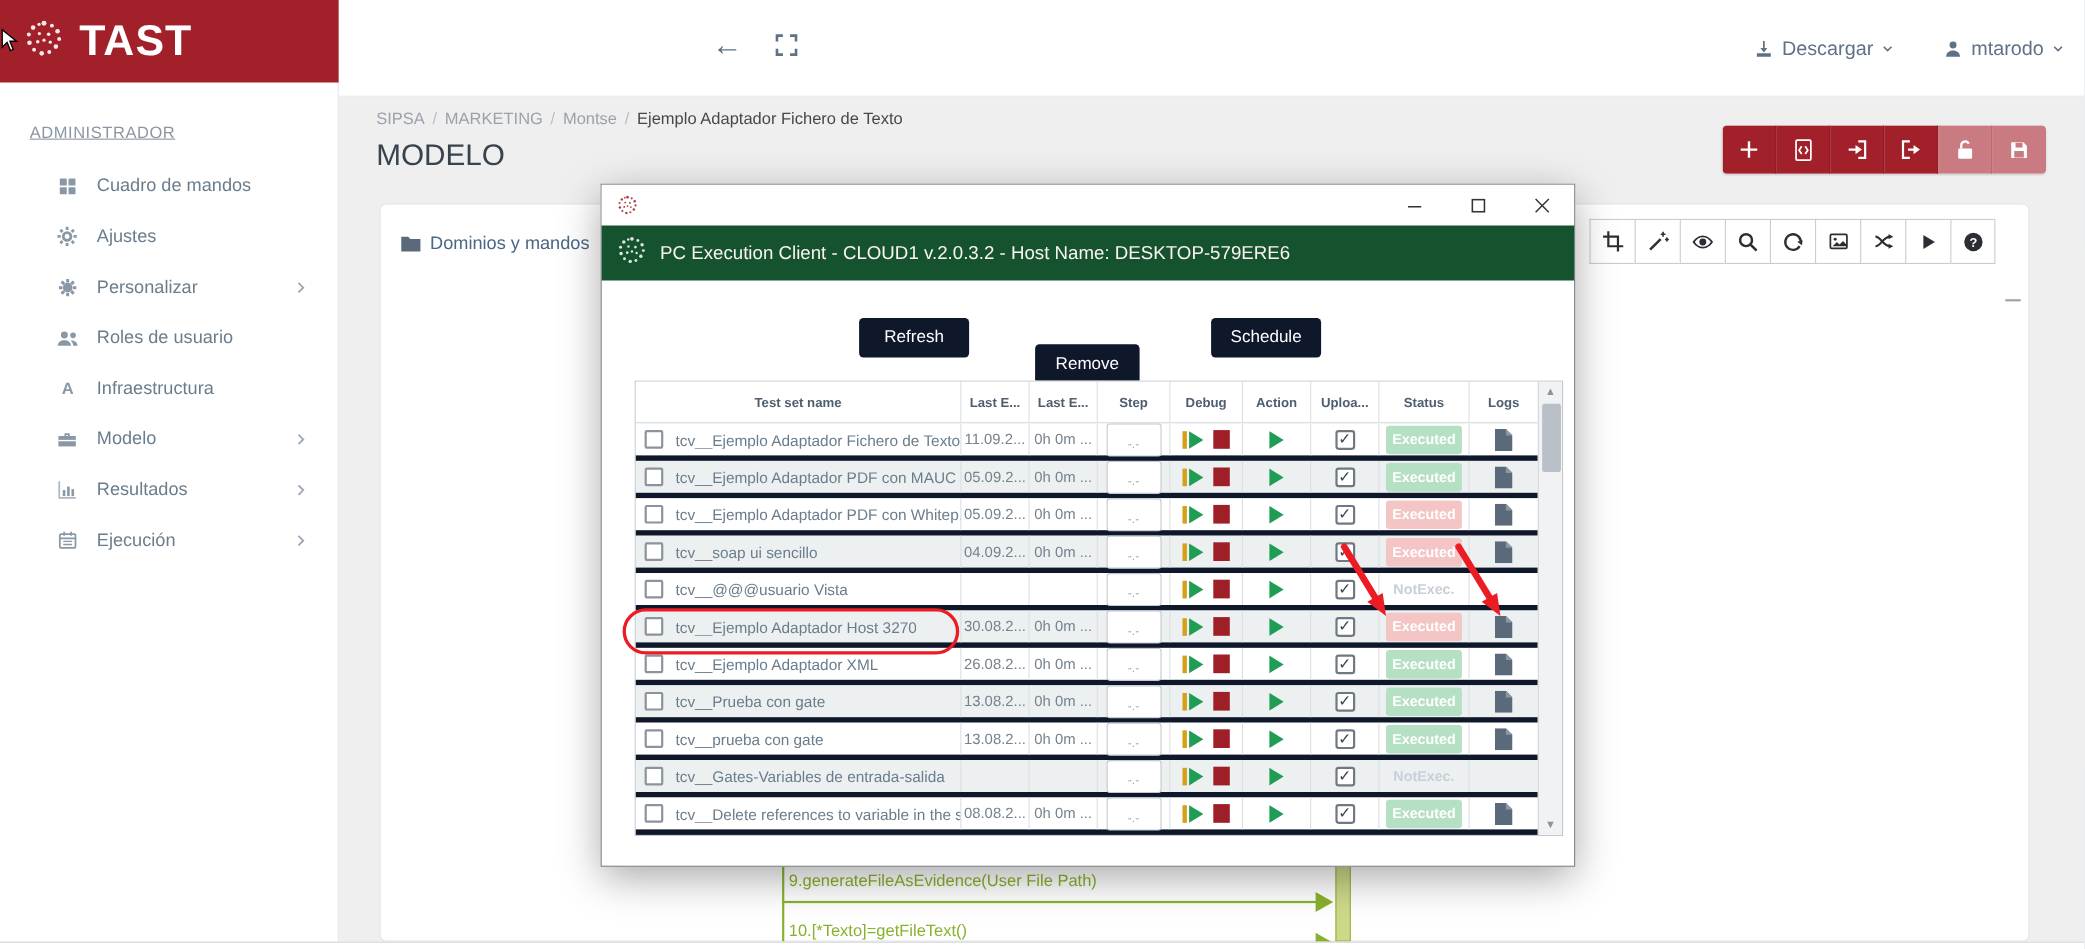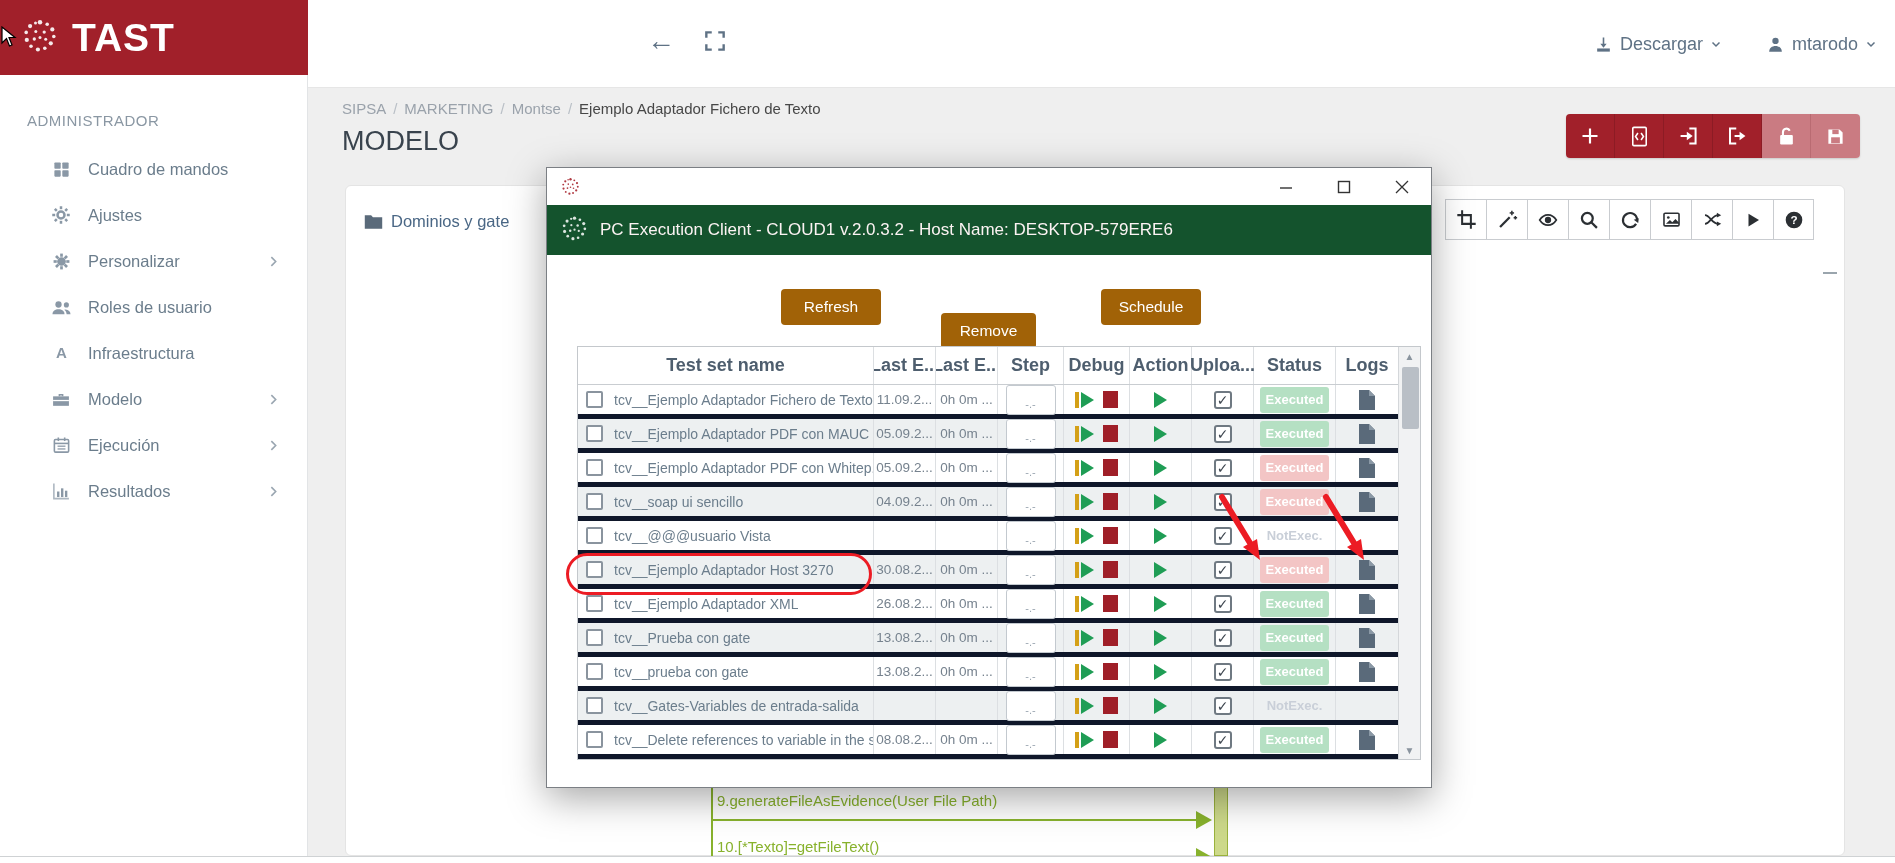--- a/index.html
+++ b/index.html
@@ -4,21 +4,21 @@
 <style>
   html,body{margin:0;padding:0;background:#fff;}
   *{box-sizing:border-box;font-family:"Liberation Sans","DejaVu Sans",sans-serif;}
   #screen{position:relative;width:1895px;height:863px;background:#fff;overflow:hidden;outline:1px solid #b9bcbe;}
 
   
   .sidebar{position:absolute;left:0;top:0;width:308px;height:856px;background:#fff;border-right:1px solid #e2e4e6;}
   .logo-bar{position:absolute;left:0;top:0;width:308px;height:75px;background:#a1202a;display:flex;align-items:center;}
   .logo-dots{margin-left:22px;color:rgba(255,255,255,.9);}
   .app-name{color:#fff;font-size:39px;font-weight:bold;letter-spacing:1px;margin-left:14px;}
-  .side-section{position:absolute;left:27px;top:112px;font-size:15px;color:#8a97a3;letter-spacing:.5px;}
+  .side-section{position:absolute;left:27px;top:112px;font-size:15px;color:#8a97a3;letter-spacing:.5px;text-decoration:underline;}
   .side-items{position:absolute;left:16px;top:146px;width:308px;text-align:right;}
   .side-item{position:relative;height:46px;display:flex;align-items:center;cursor:pointer;color:#6b7d8c;}
   .side-item .s-icon{position:absolute;left:34px;width:22px;height:22px;color:#8a98a6;display:flex;align-items:center;justify-content:center;}
   .side-item .s-label{position:absolute;left:72px;font-size:16.5px;}
   .side-item .s-chev{position:absolute;right:44px;color:#9aa6b1;display:flex;}
 
   
   .topbar{position:absolute;left:308px;top:0;width:1587px;height:88px;background:#fff;border-bottom:1px solid #e6e6e6;}
   .tb-back{position:absolute;left:336px;top:24px;width:34px;height:34px;color:#5f7285;font-size:28px;display:flex;align-items:center;justify-content:center;cursor:pointer;}
   .tb-full{position:absolute;left:394px;top:28px;width:26px;height:26px;color:#5f7285;cursor:pointer;}
@@ -58,30 +58,30 @@
   
   .modal{position:absolute;left:546px;top:167px;width:886px;height:621px;background:#fff;border:1px solid #7b7f84;box-shadow:0 10px 36px rgba(0,0,0,.35);z-index:50;}
   .m-titlebar{position:absolute;left:0;top:0;width:100%;height:37px;background:#fff;}
   .m-tb-logo{position:absolute;left:14px;top:9px;color:#b03a42;}
   .m-controls{position:absolute;right:0;top:0;height:37px;display:flex;align-items:center;}
   .m-ctrl{width:58px;height:30px;display:flex;align-items:center;justify-content:center;color:#333;cursor:pointer;}
   .m-redbar{position:absolute;left:0;top:37px;width:100%;height:50px;background:#14532d;display:flex;align-items:center;}
   .m-redbar .m-logo{margin-left:14px;color:rgba(255,255,255,.85);}
   .m-title{color:#fcf3f3;font-size:17px;margin-left:12px;white-space:nowrap;}
   .m-buttons{position:absolute;left:0;top:121px;width:100%;height:36px;}
-  .m-btn{position:absolute;height:36px;background:#a16207;color:#fff;border:none;border-radius:4px;font-size:15.5px;cursor:pointer;}
+  .m-btn{position:absolute;height:36px;background:#0f172a;color:#fff;border:none;border-radius:4px;font-size:15.5px;cursor:pointer;}
   .m-btn.b-refresh{left:234px;width:100px;}
   .m-btn.b-remove{left:394px;width:95px;margin-top:24px;}
   .m-btn.b-schedule{left:554px;width:100px;}
 
   
   .etable{position:absolute;left:30px;top:178px;width:844px;border:1px solid #c4c8cc;background:#fff;display:flex;}
   .tgrid{width:820px;}
   .thead{display:flex;height:38px;border-bottom:1px solid #c9cdd1;background:#fff;}
-  .thead .cell{display:flex;align-items:center;justify-content:center;font-size:18px;font-weight:bold;color:#4e5e6e;}
+  .thead .cell{display:flex;align-items:center;justify-content:center;font-size:12px;font-weight:bold;color:#4e5e6e;}
   .trow{display:flex;height:34px;background:#fff;border-bottom:5px solid #0f172a;}
   .trow.striped{background:#edf0f1;}
   .cell{border-right:1px solid #dcdfe2;height:100%;}
   .cell:last-child{border-right:none;}
   .c-name{width:296px;display:flex;align-items:center;}
   .c-last{width:62px;display:flex;align-items:center;justify-content:center;font-size:13.5px;color:#76828e;white-space:nowrap;overflow:hidden;}
   .c-step{width:66px;display:flex;align-items:center;justify-content:center;}
   .c-debug{width:66px;display:flex;align-items:center;justify-content:center;gap:9px;}
   .c-action{width:62px;display:flex;align-items:center;justify-content:center;}
   .c-upload{width:62px;display:flex;align-items:center;justify-content:center;}
@@ -225,54 +225,54 @@
           </span>
     <span class="s-label">Modelo</span>
           <span class="s-chev">
             <svg width="13" height="13" viewBox="0 0 24 24" fill="none" stroke="currentColor" stroke-width="3">
               <path d="M8 4l8 8-8 8"></path>
             </svg>
           </span>
         </div>
         <div class="side-item">
           <span class="s-icon">
+            <svg width="20" height="19" viewBox="0 0 24 24" fill="currentColor">
+              <path d="M2 2v20h20v-2H4V2z" opacity=".7"></path>
+              <rect x="7" y="12" width="3" height="7"></rect>
+              <rect x="12" y="8" width="3" height="11"></rect>
+              <rect x="17" y="11" width="3" height="8"></rect>
+            </svg>
+          </span>
+    <span class="s-label">Resultados</span>
+          <span class="s-chev">
+            <svg width="13" height="13" viewBox="0 0 24 24" fill="none" stroke="currentColor" stroke-width="3">
+              <path d="M8 4l8 8-8 8"></path>
+            </svg>
+          </span>
+        </div>
+        <div class="side-item">
+          <span class="s-icon">
             <svg width="19" height="20" viewBox="0 0 24 24" fill="none" stroke="currentColor" stroke-width="2">
               <rect x="3" y="5" width="18" height="16" rx="1.5"></rect>
               <line x1="3" y1="10" x2="21" y2="10"></line>
               <line x1="8" y1="2.5" x2="8" y2="7"></line>
               <line x1="16" y1="2.5" x2="16" y2="7"></line>
               <g stroke-width="1.6">
                 <line x1="7" y1="13.5" x2="17" y2="13.5"></line>
                 <line x1="7" y1="17" x2="17" y2="17"></line>
               </g>
             </svg>
           </span>
     <span class="s-label">Ejecución</span>
           <span class="s-chev">
             <svg width="13" height="13" viewBox="0 0 24 24" fill="none" stroke="currentColor" stroke-width="3">
               <path d="M8 4l8 8-8 8"></path>
             </svg>
           </span>
         </div>
-        <div class="side-item">
-          <span class="s-icon">
-            <svg width="20" height="19" viewBox="0 0 24 24" fill="currentColor">
-              <path d="M2 2v20h20v-2H4V2z" opacity=".7"></path>
-              <rect x="7" y="12" width="3" height="7"></rect>
-              <rect x="12" y="8" width="3" height="11"></rect>
-              <rect x="17" y="11" width="3" height="8"></rect>
-            </svg>
-          </span>
-    <span class="s-label">Resultados</span>
-          <span class="s-chev">
-            <svg width="13" height="13" viewBox="0 0 24 24" fill="none" stroke="currentColor" stroke-width="3">
-              <path d="M8 4l8 8-8 8"></path>
-            </svg>
-          </span>
-        </div>
       </div>
   </div>
 
   <div class="topbar">
     <div class="tb-back">←</div>
     <div class="tb-full">
       <svg width="26" height="26" viewBox="0 0 24 24" fill="none" stroke="currentColor" stroke-width="2.2">
           <path d="M9 4H4v5M15 4h5v5M4 15v5h5M20 15v5h-5"></path>
         </svg>
     </div>
@@ -367,21 +367,21 @@
         </button>
       </div>
 
     <div class="card">
       <div class="card-folder">
         <span class="f-icon">
             <svg width="19" height="17" viewBox="0 0 24 20" fill="currentColor">
               <path d="M1 2h8l2.3 2.6H23V19H1z"></path>
             </svg>
           </span>
-        <span>Dominios y gate</span>
+        <span>Dominios y mandos</span>
       </div>
       <div class="card-icons" id="card-icons">
           <button class="ci-btn">
             <span style="display:flex">
               <svg width="21" height="21" viewBox="0 0 24 24" fill="none" stroke="currentColor" stroke-width="2.3">
                 <path d="M7 1.5V17h15.5"></path>
                 <path d="M1.5 7H17v15.5"></path>
               </svg>
             </span>
           </button>

